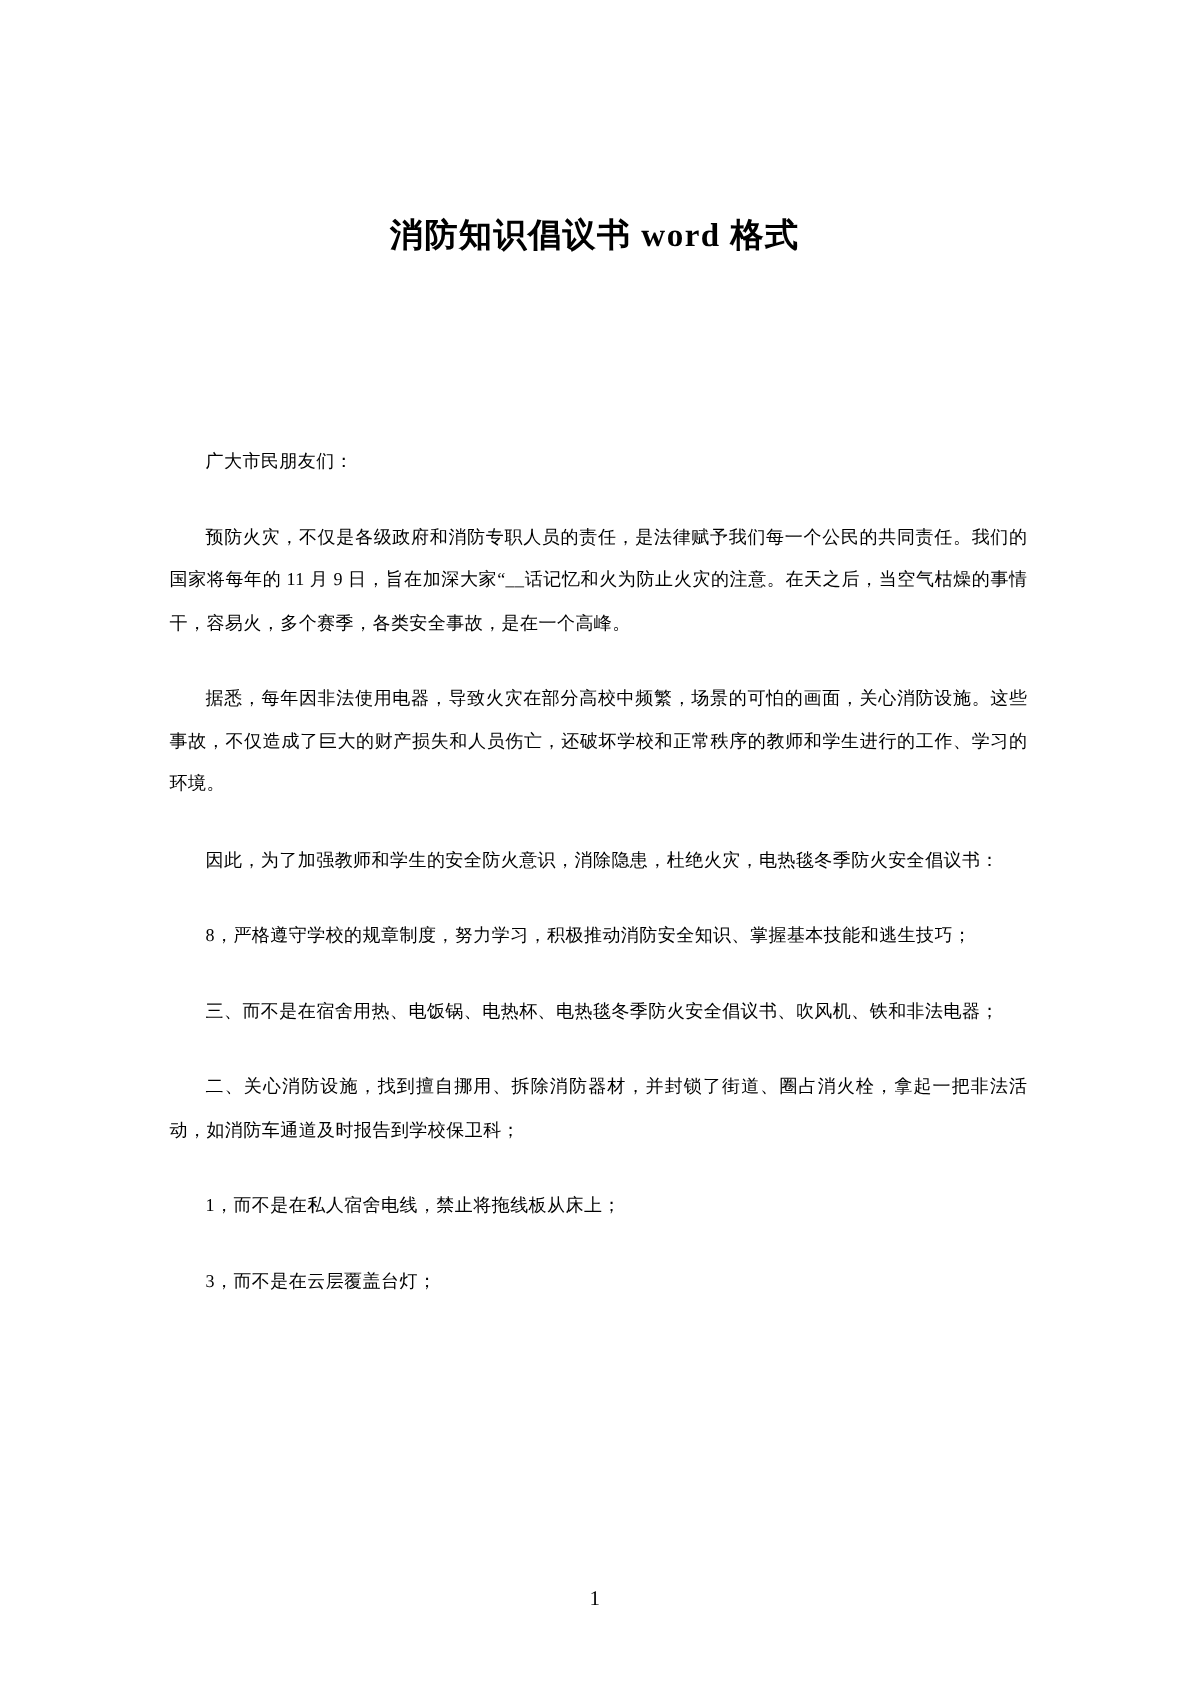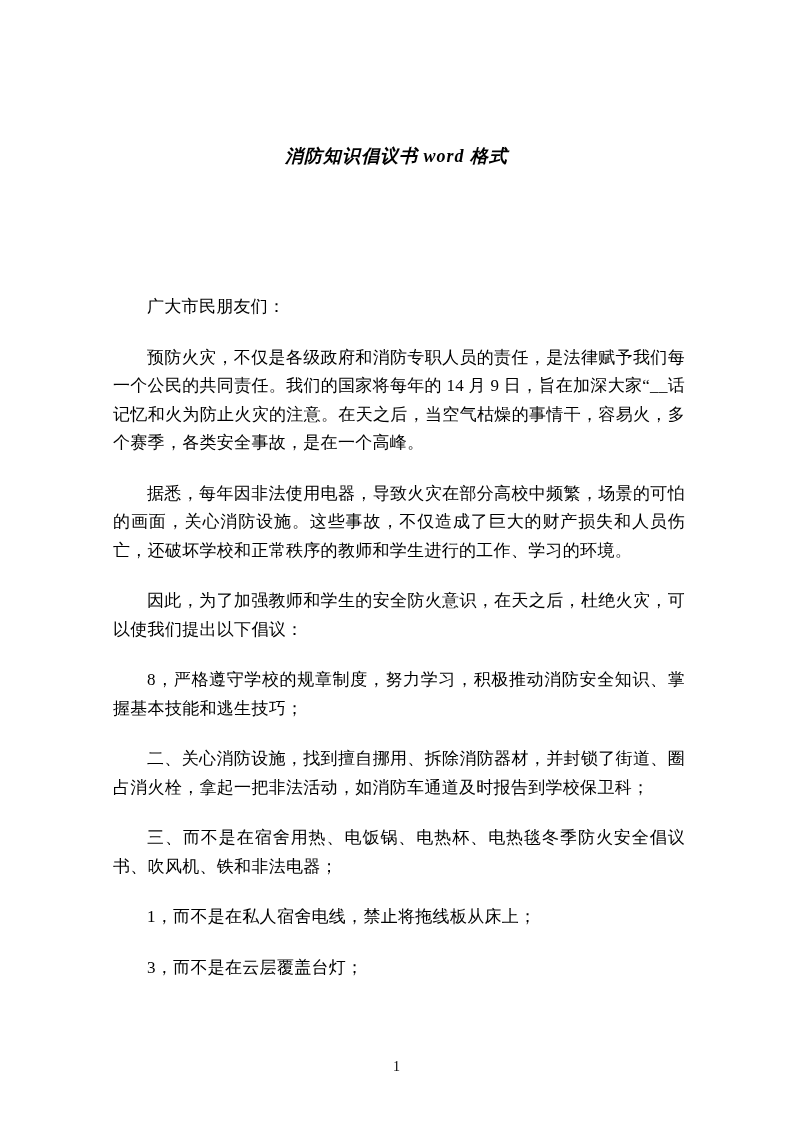--- a/index.html
+++ b/index.html
@@ -21,31 +21,30 @@
       left: 0;
       width: 793px;
       height: 1122px;
       background: #ffffff;
       box-sizing: border-box;
     }
     .doc-title {
       margin: 0;
       padding-top: 140px;
       text-align: center;
-      font-size: 18px;
+      font-size: 22px;
       font-weight: bold;
       letter-spacing: 1px;
       line-height: 33px;
-      font-style: italic;
     }
     .content {
       margin-top: 120px;
       padding-left: 113px;
       padding-right: 108px;
-      font-size: 17px;
+      font-size: 12px;
       line-height: 28.5px;
       text-align: justify;
       letter-spacing: 0.3px;
     }
     .para {
       text-indent: 2em;
       margin: 0 0 22px 0;
       word-break: break-all;
     }
     .page-number {
@@ -60,25 +59,25 @@
   </style>
 </head>
 <body>
 
 <div class="page">
 
   <h1 class="doc-title">消防知识倡议书 word 格式</h1>
 
   <div class="content">
     <div class="para">广大市民朋友们：</div>
-    <div class="para">预防火灾，不仅是各级政府和消防专职人员的责任，是法律赋予我们每一个公民的共同责任。我们的国家将每年的 14 月 9 日，旨在加深大家“__话记忆和火为防止火灾的注意。在天之后，当空气枯燥的事情干，容易火，多个赛季，各类安全事故，是在一个高峰。</div>
+    <div class="para">预防火灾，不仅是各级政府和消防专职人员的责任，是法律赋予我们每一个公民的共同责任。我们的国家将每年的 11 月 9 日，旨在加深大家“__话记忆和火为防止火灾的注意。在天之后，当空气枯燥的事情干，容易火，多个赛季，各类安全事故，是在一个高峰。</div>
     <div class="para">据悉，每年因非法使用电器，导致火灾在部分高校中频繁，场景的可怕的画面，关心消防设施。这些事故，不仅造成了巨大的财产损失和人员伤亡，还破坏学校和正常秩序的教师和学生进行的工作、学习的环境。</div>
-    <div class="para">因此，为了加强教师和学生的安全防火意识，在天之后，杜绝火灾，可以使我们提出以下倡议：</div>
+    <div class="para">因此，为了加强教师和学生的安全防火意识，消除隐患，杜绝火灾，电热毯冬季防火安全倡议书：</div>
     <div class="para">8，严格遵守学校的规章制度，努力学习，积极推动消防安全知识、掌握基本技能和逃生技巧；</div>
+    <div class="para">三、而不是在宿舍用热、电饭锅、电热杯、电热毯冬季防火安全倡议书、吹风机、铁和非法电器；</div>
     <div class="para">二、关心消防设施，找到擅自挪用、拆除消防器材，并封锁了街道、圈占消火栓，拿起一把非法活动，如消防车通道及时报告到学校保卫科；</div>
-    <div class="para">三、而不是在宿舍用热、电饭锅、电热杯、电热毯冬季防火安全倡议书、吹风机、铁和非法电器；</div>
     <div class="para">1，而不是在私人宿舍电线，禁止将拖线板从床上；</div>
     <div class="para">3，而不是在云层覆盖台灯；</div>
   </div>
 
   <div class="page-number">1</div>
 
 </div>
 
 </body></html>

